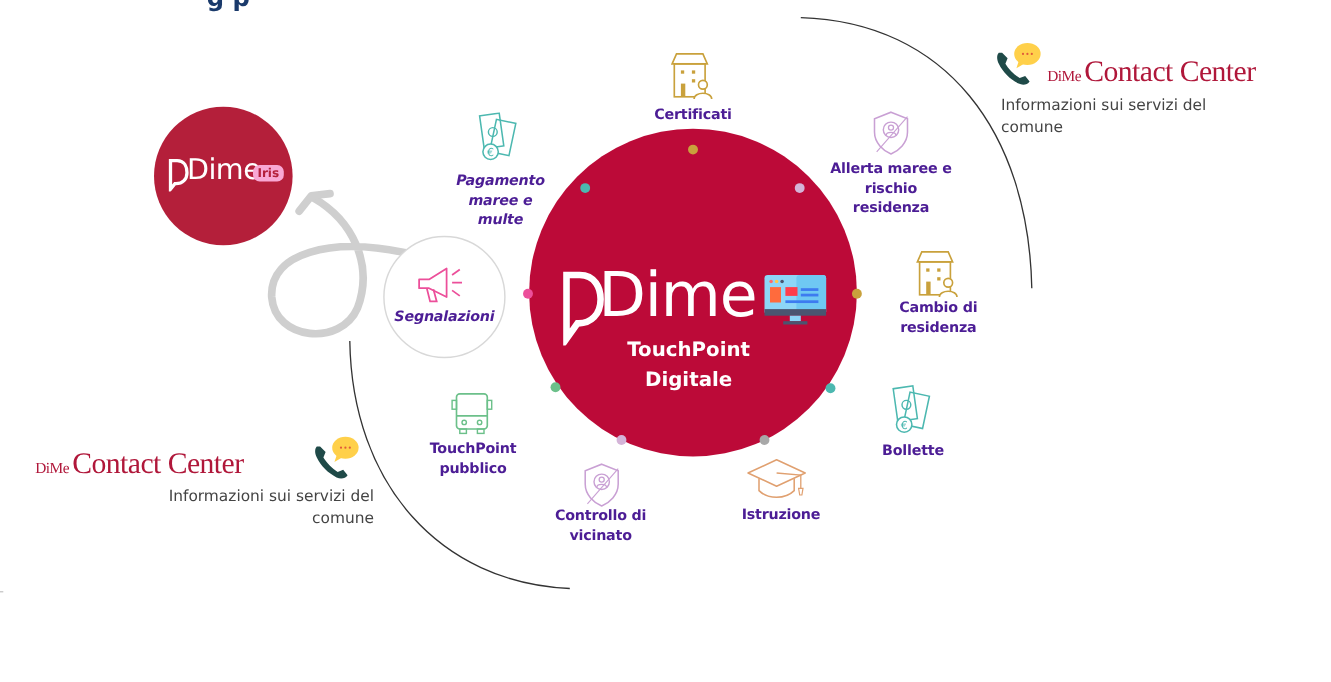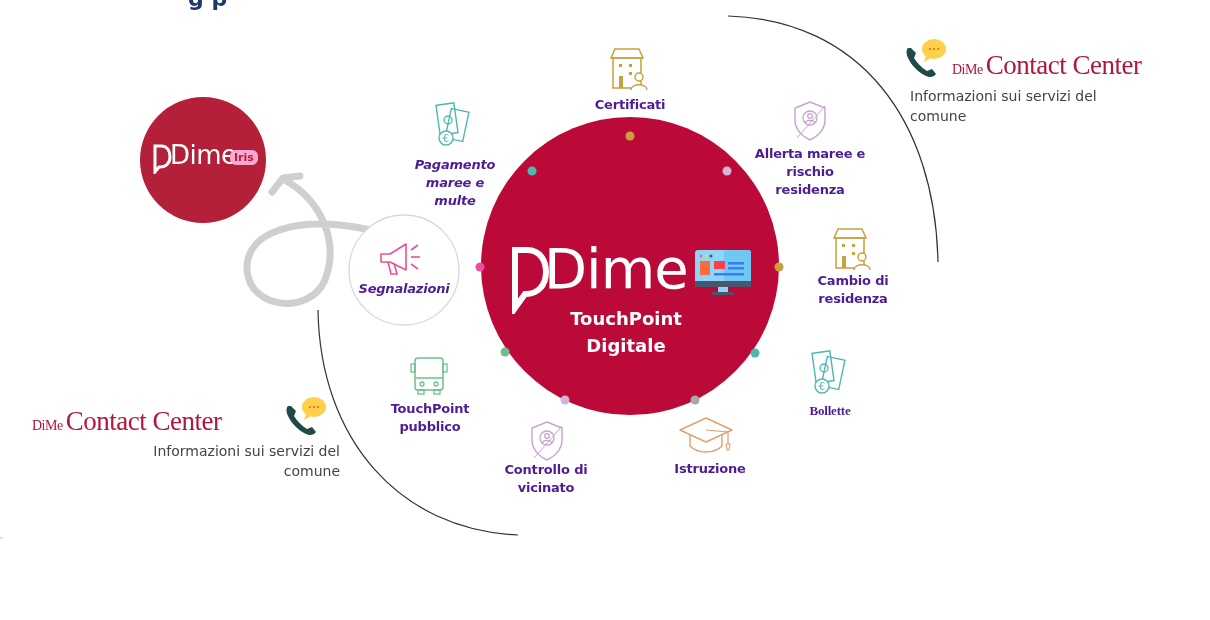--- a/index.html
+++ b/index.html
@@ -136,21 +136,21 @@
 </div>
 
 <div class="abs" style="left:790px; top:350px; width:80px;">
   <svg class="abs" style="left:20px; top:0;" width="42" height="46">
     <rect x="14" y="8" width="18" height="30" transform="rotate(12 23 23)" fill="none" stroke="#4cb8b0" stroke-width="1.4"></rect>
     <rect x="4" y="2" width="18" height="30" transform="rotate(-8 13 17)" fill="none" stroke="#4cb8b0" stroke-width="1.4"></rect>
     <circle cx="14" cy="18" r="4" fill="none" stroke="#4cb8b0" stroke-width="1.3"></circle>
     <circle cx="12" cy="36" r="7" fill="#fff" stroke="#4cb8b0" stroke-width="1.4"></circle>
     <text x="12" y="40" font-size="10" text-anchor="middle" fill="#4cb8b0" font-family="DejaVu Sans, sans-serif">€</text>
   </svg>
-  <div class="svc-label" style="left:0; top:52px; width:80px;font-family:Liberation Serif, serif;">Bollette</div>
+  <div class="svc-label" style="left:0; top:52px; width:80px;">Bollette</div>
 </div>
 
 <div class="abs" style="left:660px; top:416px; width:100px;">
   <svg class="abs" style="left:18px; top:0;" width="56" height="40">
     <path d="M28,2 L54,14 L28,26 L2,14 Z" fill="none" stroke="#e0a070" stroke-width="1.4" stroke-linejoin="round"></path>
     <path d="M12,19 L12,30 C20,38 36,38 44,30 L44,19" fill="none" stroke="#e0a070" stroke-width="1.4"></path>
     <path d="M28,14 L50,16 L50,28" fill="none" stroke="#e0a070" stroke-width="1.2"></path>
     <path d="M48,28 L52,28 L51,34 L49,34 Z" fill="none" stroke="#e0a070" stroke-width="1.1"></path>
   </svg>
   <div class="svc-label" style="left:0; top:44px; width:100px;">Istruzione</div>

